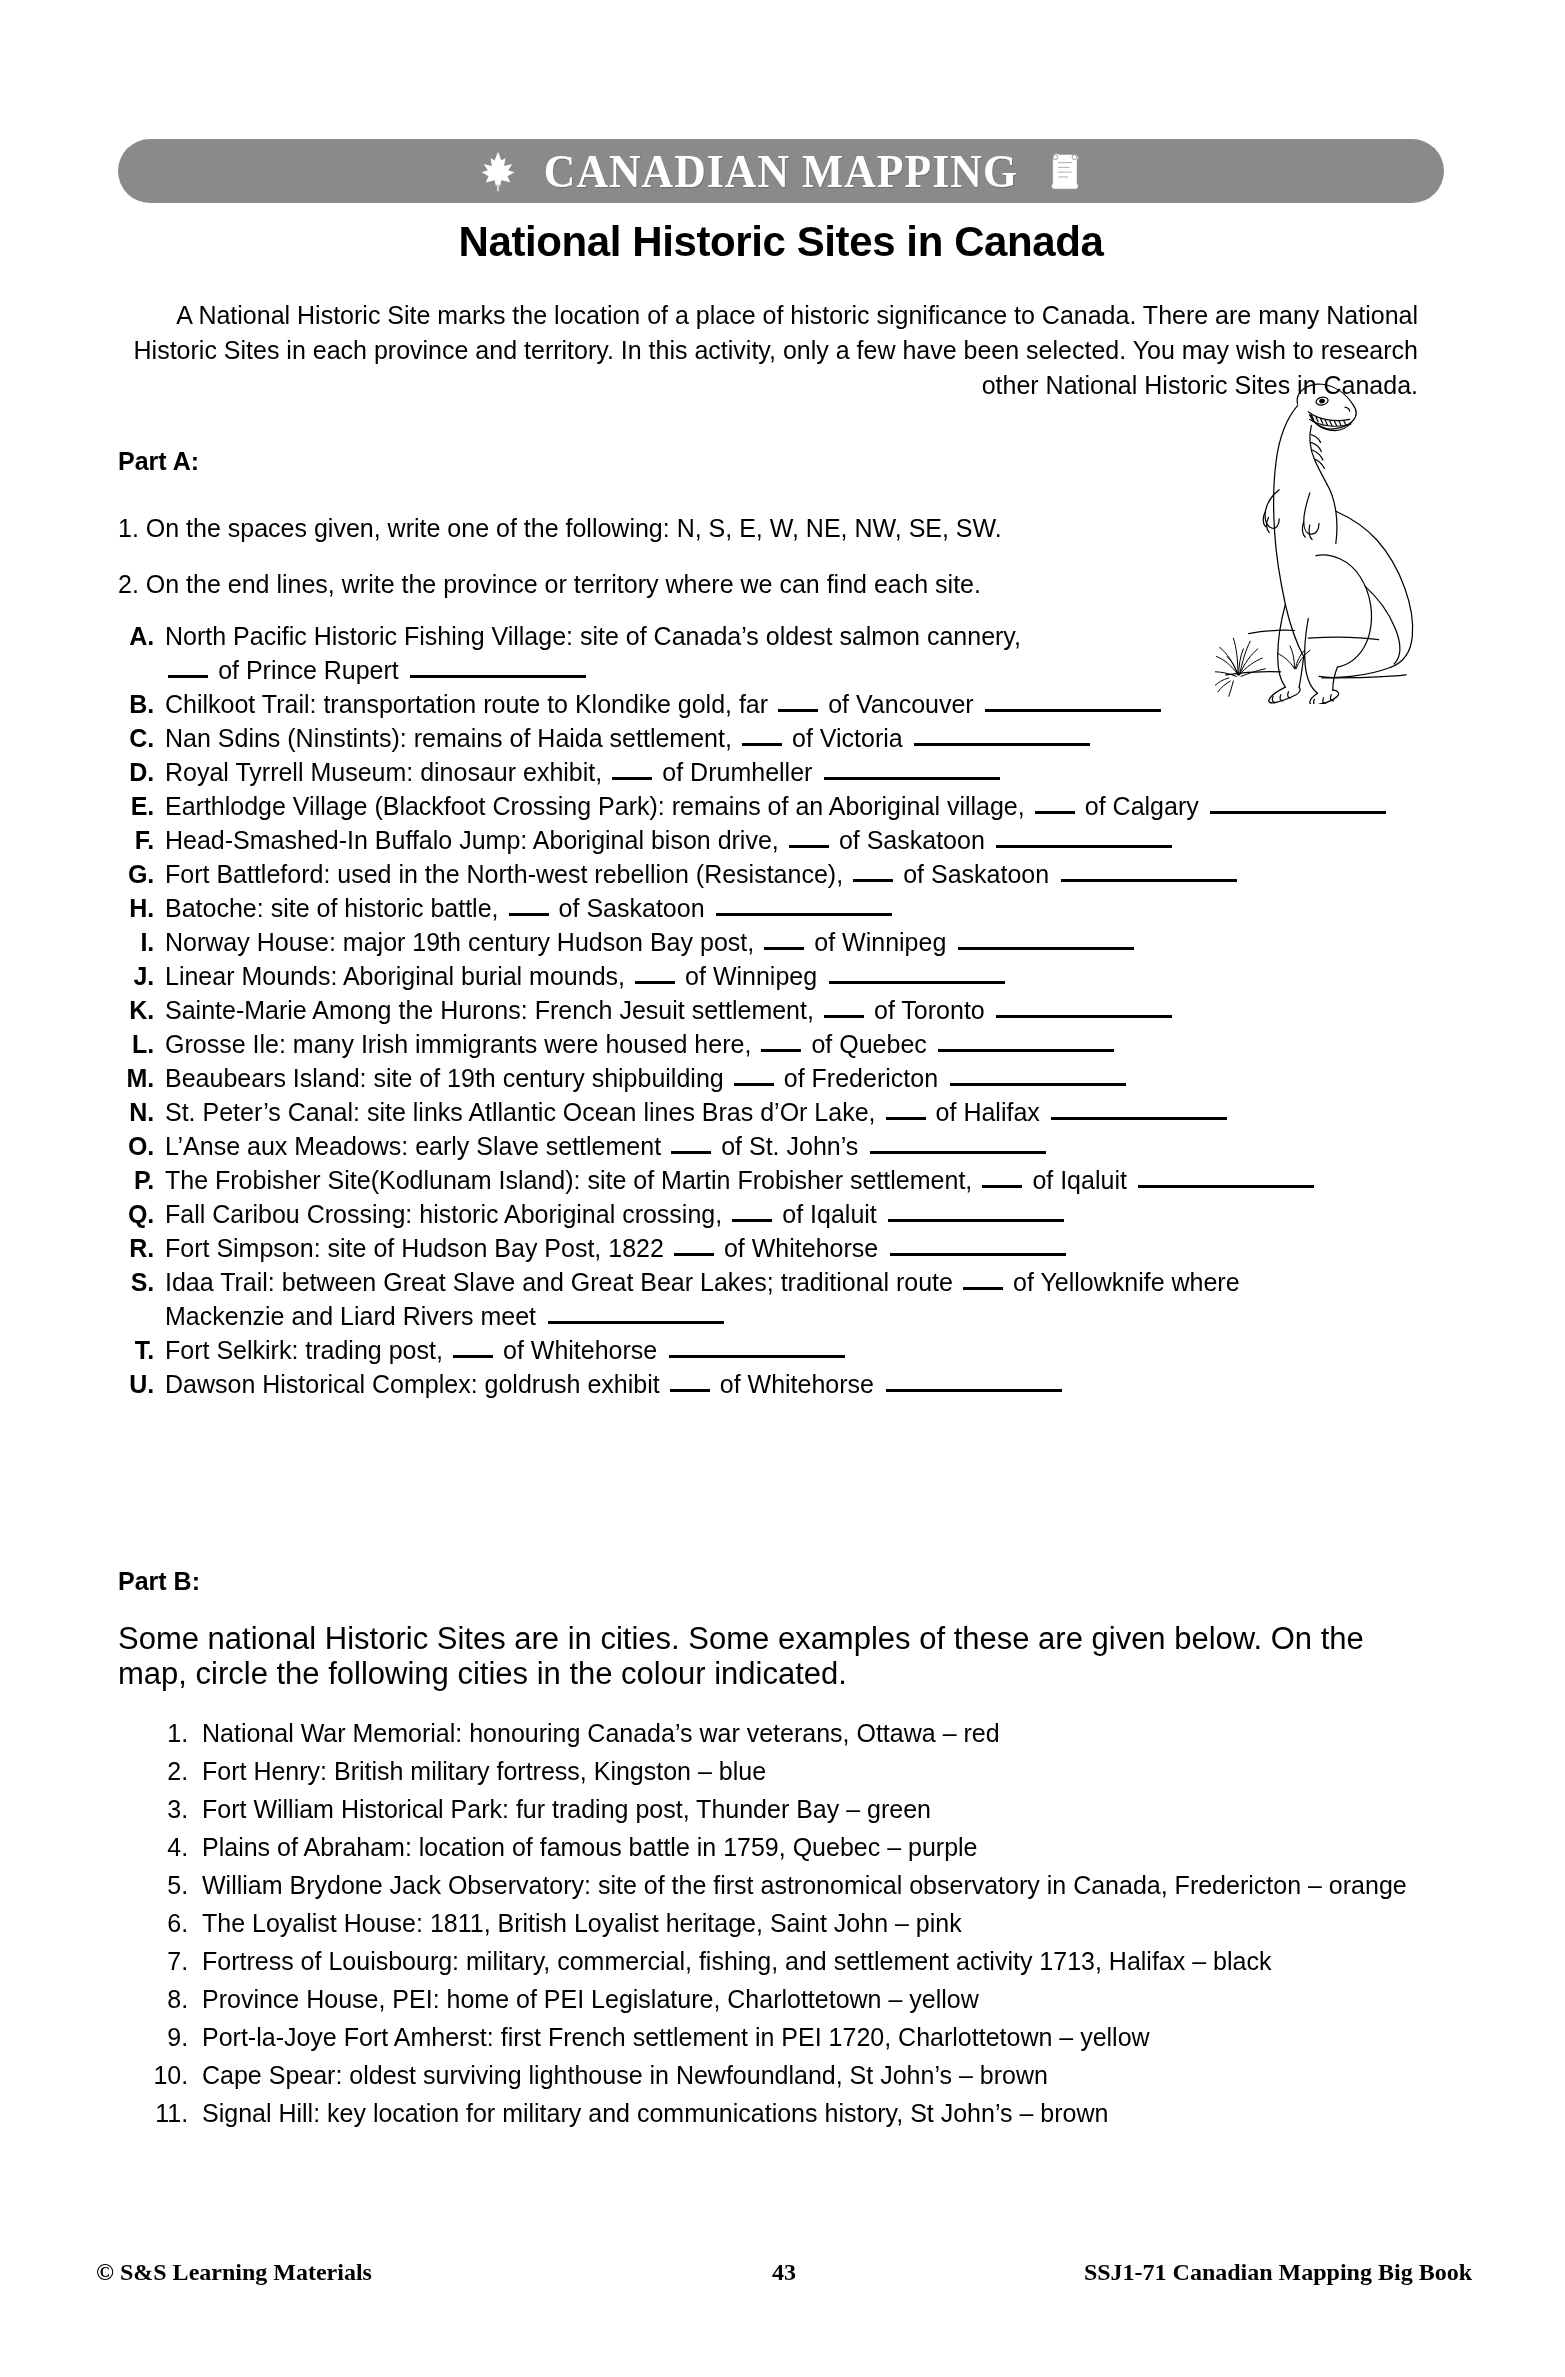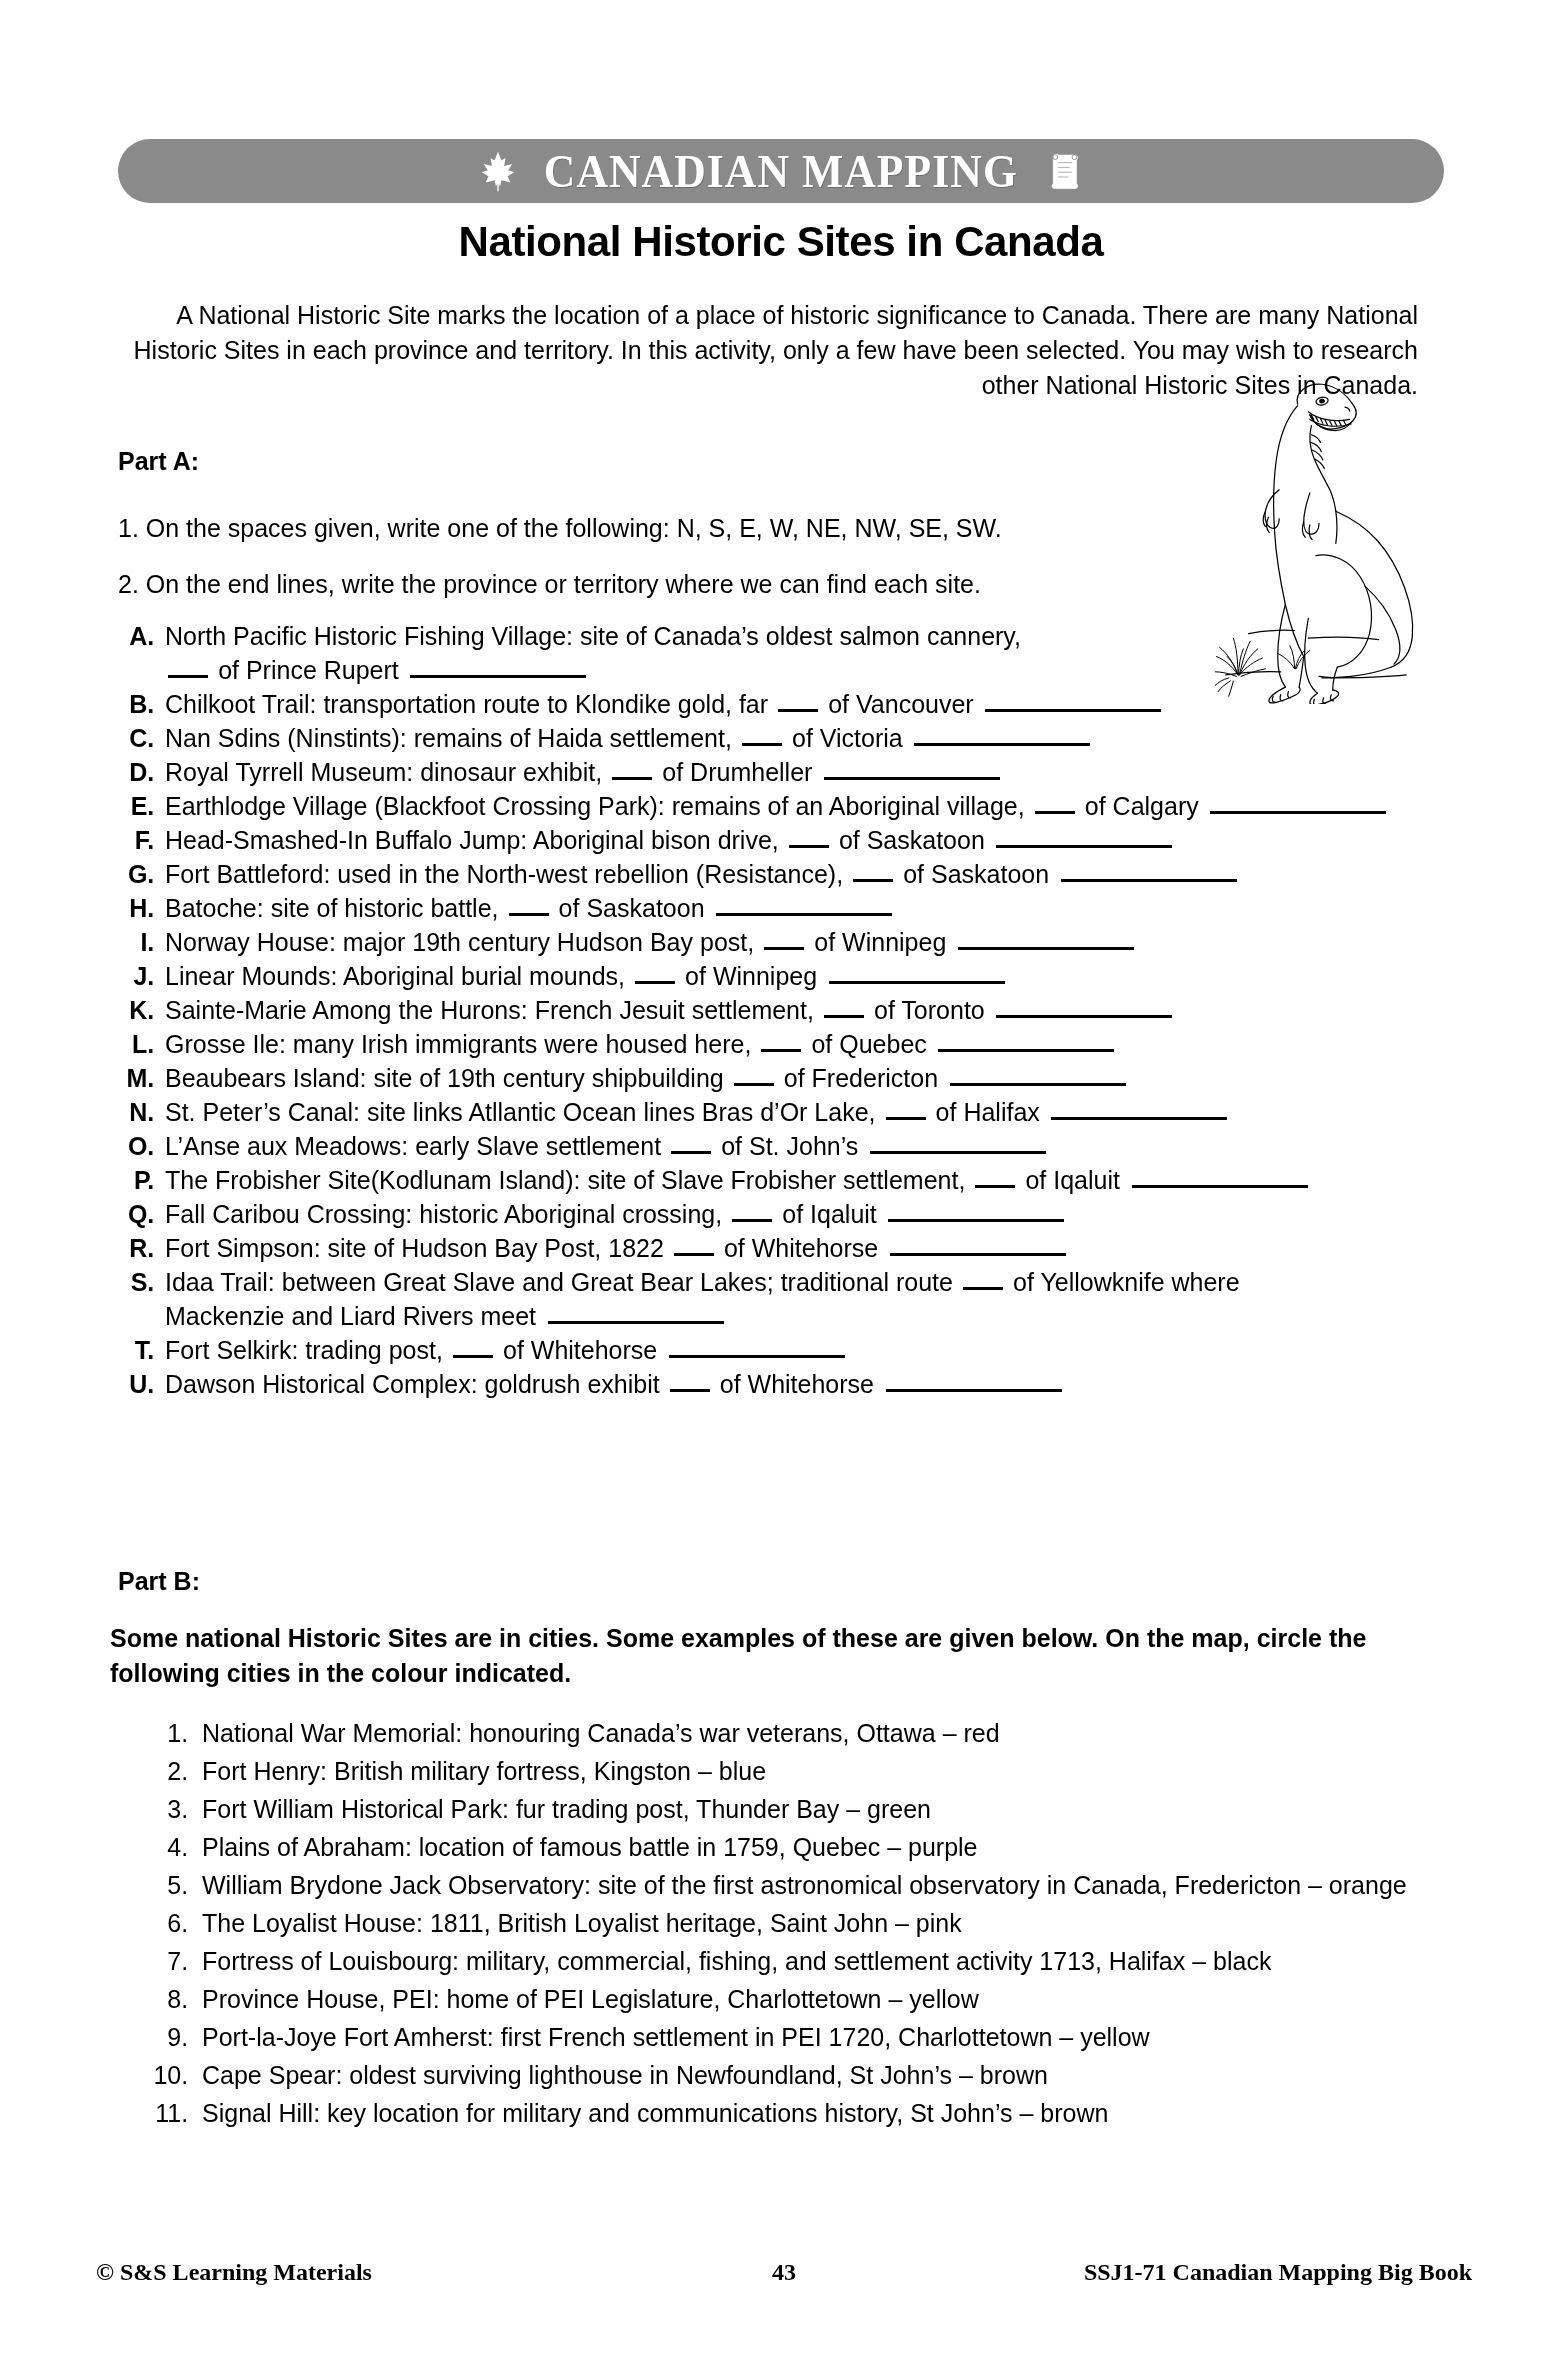--- a/index.html
+++ b/index.html
@@ -152,26 +152,25 @@
   
   .part-b-heading {
     position: absolute;
     left: 118px;
     top: 1567px;
     font-size: 25px;
     font-weight: bold;
   }
   .part-b-intro {
     position: absolute;
-    left: 110px;
+    left: 118px;
     top: 1621px;
     width: 1300px;
-    font-size: 25px;
+    font-size: 31px;
     line-height: 35px;
-    font-weight: bold;
   }
   .num-list {
     position: absolute;
     left: 118px;
     top: 1714px;
     width: 1345px;
     font-size: 25px;
     line-height: 38px;
   }
   .num-row {
@@ -479,21 +478,21 @@
         <span>L’Anse aux Meadows: early Slave settlement</span>
         <span class="blank-short"></span>
         <span>of St. John’s</span>
         <span class="blank-long"></span>
       </div>
     </div>
 
     <div class="alpha-row">
       <div class="alpha-marker">P.</div>
       <div class="alpha-body">
-        <span>The Frobisher Site(Kodlunam Island): site of Slave Frobisher settlement,</span>
+        <span>The Frobisher Site(Kodlunam Island): site of Martin Frobisher settlement,</span>
         <span class="blank-short"></span>
         <span>of Iqaluit</span>
         <span class="blank-long"></span>
       </div>
     </div>
 
     <div class="alpha-row">
       <div class="alpha-marker">Q.</div>
       <div class="alpha-body">
         <span>Fall Caribou Crossing: historic Aboriginal crossing,</span>

